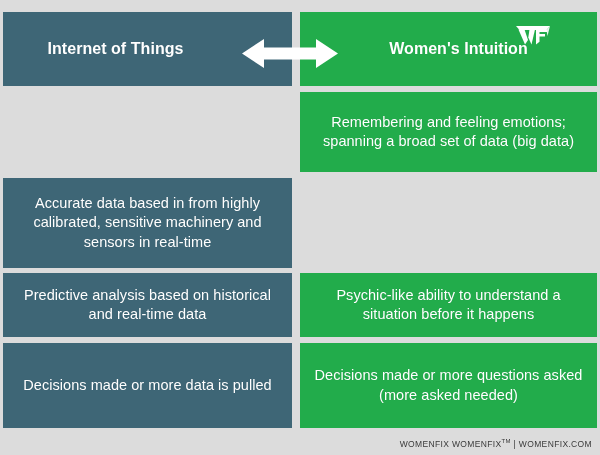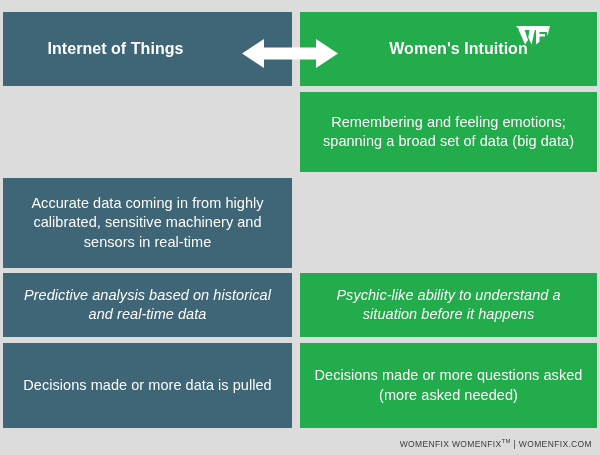--- a/index.html
+++ b/index.html
@@ -75,21 +75,21 @@
   #row-header .cell-text {
     font-size: 16px;
     font-weight: bold;
   }
   #row-header .cell.left  { justify-content: center; padding-right: 74px; }
   #row-header .cell.right { justify-content: center; padding-left: 52px; padding-right: 32px; }
 
   
   #row-1 { top: 80px;  height: 80px; }
   #row-2 { top: 166px; height: 90px; }
-  #row-3 { top: 261px; height: 64px; font-style: italic; }
+  #row-3 { top: 261px; height: 64px; }
   #row-4 { top: 331px; height: 85px; padding-left: 20px; }
 
   
   .arrow {
     position: absolute;
     left: 242px;
     top: 36px;
     width: 96px;
     height: 35px;
     pointer-events: none;
@@ -136,21 +136,21 @@
     </div>
 
     <div class="row" id="row-1">
       <div class="cell right">
         <span class="cell-text">Remembering and feeling emotions; spanning a broad set of data (big data)</span>
       </div>
     </div>
 
     <div class="row" id="row-2">
       <div class="cell left">
-        <span class="cell-text">Accurate data coming in from highly calibrated, sensitive machinery and sensors in real-time</span>
+        <span class="cell-text">Accurate data based in from highly calibrated, sensitive machinery and sensors in real-time</span>
       </div>
     </div>
 
     <div class="row" id="row-3">
       <div class="cell left">
         <span class="cell-text">Predictive analysis based on historical and real-time data</span>
       </div>
       <div class="cell right">
         <span class="cell-text">Psychic-like ability to understand a situation before it happens</span>
       </div>

